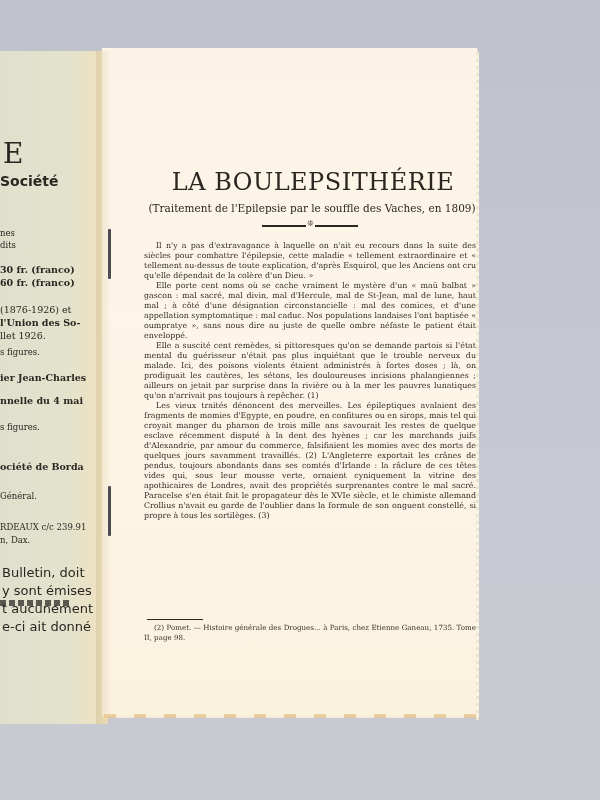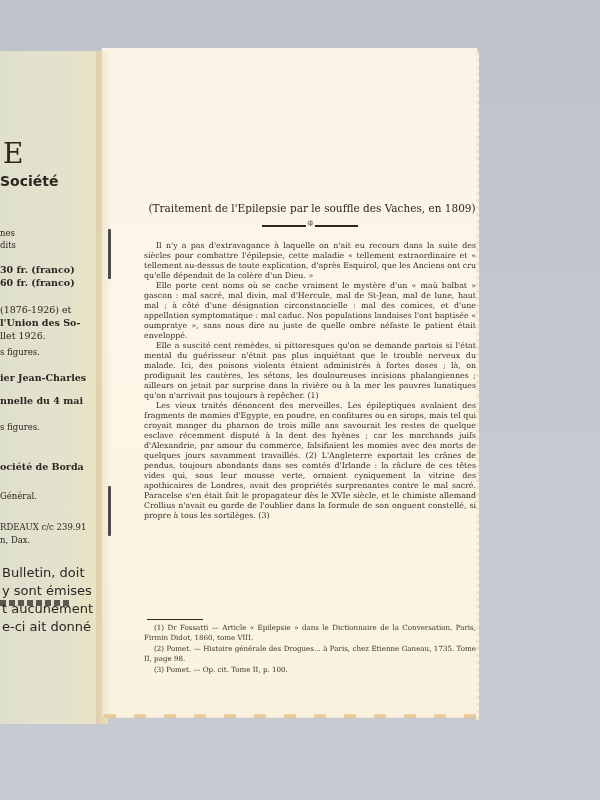--- a/index.html
+++ b/index.html
@@ -114,38 +114,37 @@
   <div class="txt lp-s" style="top:471px;left:0">RDEAUX c/c 239.91</div>
   <div class="txt lp-s" style="top:484px;left:0">n, Dax.</div>
   <div class="dot-rule"></div>
   <div class="txt lp-sans" style="top:514px;left:2px">Bulletin, doit</div>
   <div class="txt lp-sans" style="top:532px;left:2px">y sont émises</div>
   <div class="txt lp-sans" style="top:550px;left:2px">t aucunement</div>
   <div class="txt lp-sans" style="top:568px;left:2px">e-ci ait donné</div>
 </div>
 
 <div class="main-page">
+  <div class="main-title">LA BOULEPSITHÉRIE</div>
   <div class="main-subtitle">(Traitement de l'Epilepsie par le souffle des Vaches, en 1809)</div>
   <div class="orn">
     <div class="line"></div>
     <span class="star">❊</span>
   </div>
 
   <div class="body-text">
     <p>Il n'y a pas d'extravagance à laquelle on n'ait eu recours dans la suite des siècles pour combattre l'épilepsie, cette maladie « tellement extraordinaire et « tellement au-dessus de toute explication, d'après Esquirol, que les Anciens ont cru qu'elle dépendait de la colère d'un Dieu. »</p>
     <p>Elle porte cent noms où se cache vraiment le mystère d'un « maü balbat » gascon : mal sacré, mal divin, mal d'Hercule, mal de St-Jean, mal de lune, haut mal ; à côté d'une désignation circonstancielle : mal des comices, et d'une appellation symptomatique : mal caduc. Nos populations landaises l'ont baptisée « oumpratye », sans nous dire au juste de quelle ombre néfaste le patient était enveloppé.</p>
     <p>Elle a suscité cent remèdes, si pittoresques qu'on se demande partois si l'état mental du guérisseur n'était pas plus inquiétant que le trouble nerveux du malade. Ici, des poisons violents étaient administrés à fortes doses ; là, on prodiguait les cautères, les sétons, les douloureuses incisions phalangiennes ; ailleurs on jetait par surprise dans la rivière ou à la mer les pauvres lunatiques qu'on n'arrivait pas toujours à repêcher. (1)</p>
     <p>Les vieux traités dénoncent des merveilles. Les épileptiques avalaient des fragments de momies d'Egypte, en poudre, en confitures ou en sirops, mais tel qui croyait manger du pharaon de trois mille ans savourait les restes de quelque esclave récemment disputé à la dent des hyènes ; car les marchands juifs d'Alexandrie, par amour du commerce, falsifiaient les momies avec des morts de quelques jours savamment travaillés. (2) L'Angleterre exportait les crânes de pendus, toujours abondants dans ses comtés d'Irlande : la râclure de ces têtes vides qui, sous leur mousse verte, ornaient cyniquement la vitrine des apothicaires de Londres, avait des propriétés surprenantes contre le mal sacré. Paracelse s'en était fait le propagateur dès le XVIe siècle, et le chimiste allemand Crollius n'avait eu garde de l'oublier dans la formule de son onguent constellé, si propre à tous les sortilèges. (3)</p>
   </div>
 
   <div class="fn-rule"></div>
   <div class="footnotes">
-    <p>(1) Dr Fossatti — Article « Epilepsie » dans le Dictionnaire de la Conversation, Paris, Firmin Didot, 1860, tome VIII.</p>
     <p>(2) Pomet. — Histoire générale des Drogues... à Paris, chez Etienne Ganeau, 1735. Tome II, page 98.</p>
-    <p>(3) Pomet. — Op. cit. Tome II, p. 100.</p>
   </div>
 </div>
 
 <div class="gutter"></div>
 <div class="staple" style="top:229px;height:50px"></div>
 <div class="staple" style="top:486px;height:50px"></div>
 <div class="deckle"></div>
 <div class="bottom-edge"></div>
 
 </body></html>

